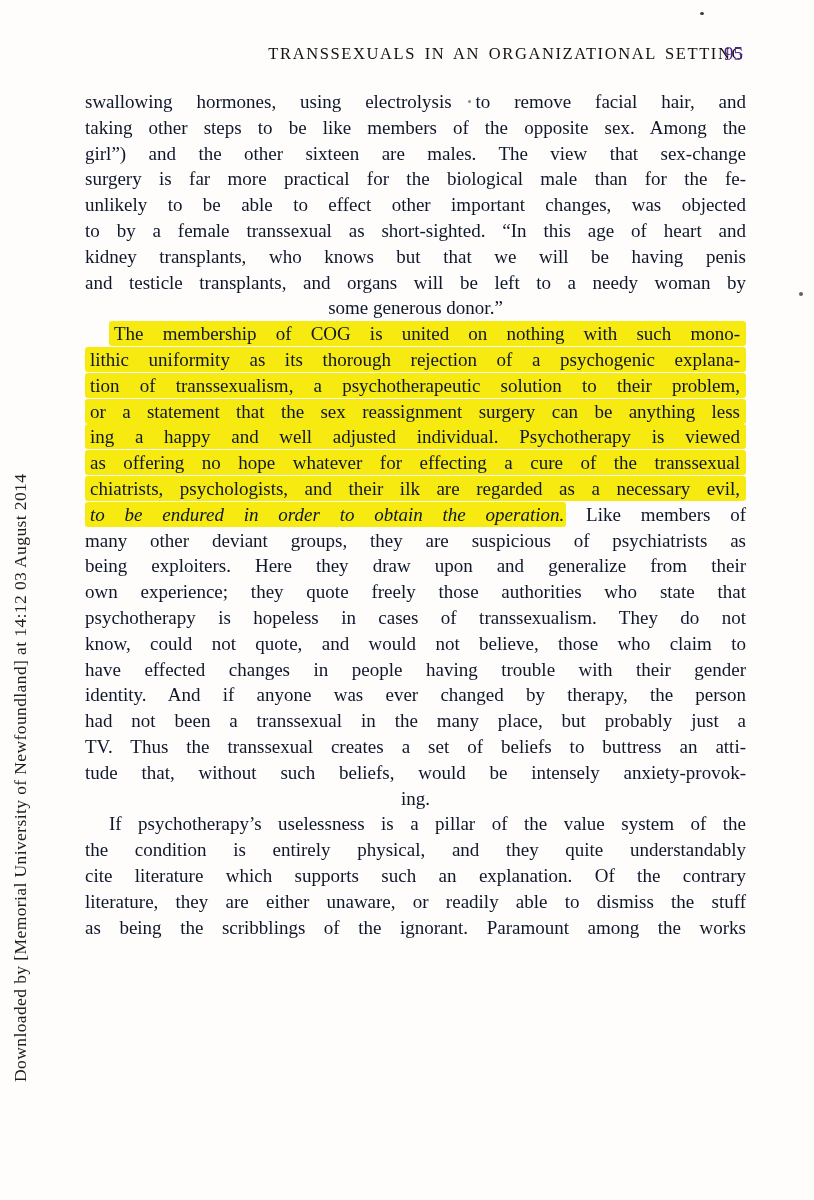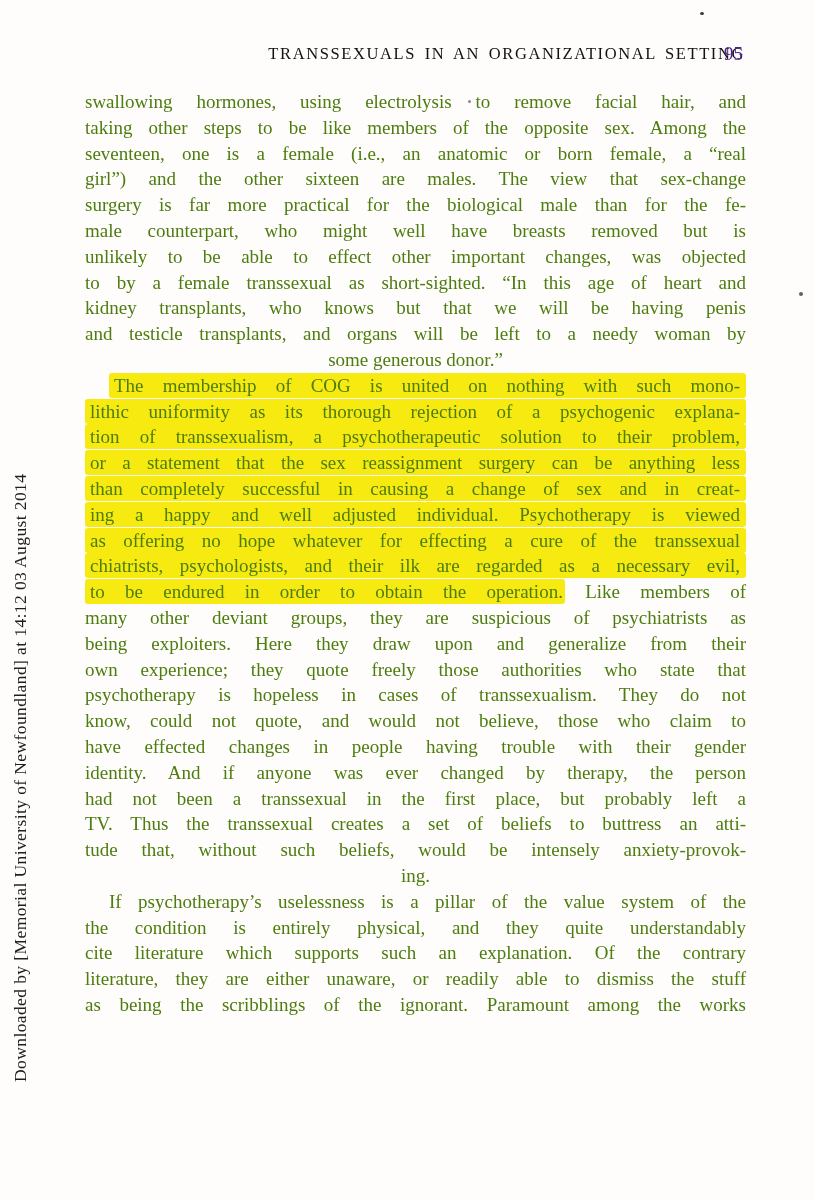--- a/index.html
+++ b/index.html
@@ -56,31 +56,31 @@
   }
 
   
   .text-body {
     position: absolute;
     top: 89px;
     left: 85px;
     width: 661px;
     font-size: 19px;
     line-height: 25.8px;
-    color: #4d7c0f;
+    color: #0f172a;
   }
   .line { white-space: normal; text-align: center; }
   .line.just { text-align: justify; text-align-last: justify; }
   .line.indent { text-indent: 24px; }
   .hl {
     background: var(--hl, #f6ea10);
     padding: 2px 6px 2px 5px;
     border-radius: 3px;
   }
-  .hl.hl-mid { padding-right: 2px; }
+  .hl.hl-mid { padding-right: 2px; font-style: italic; }
 
   
   .speck { position: absolute; background: #3a3a3a; border-radius: 50%; }
   .speck-1 { width: 4px; height: 3px; left: 700px; top: 12px; }
   .speck-2 { width: 4px; height: 4px; left: 799px; top: 292px; opacity: .8; }
   .speck-3 { width: 3px; height: 3px; left: 468px; top: 100px; opacity: .6; }
 </style>
 </head>
 <body>
 
@@ -89,46 +89,43 @@
   <div class="watermark">Downloaded by [Memorial University of Newfoundland] at 14:12 03 August 2014</div>
 
   <div class="header">
     <span class="header-title">TRANSSEXUALS IN AN ORGANIZATIONAL SETTING</span>
     <span class="page-number">95</span>
   </div>
 
   <div class="text-body">
       <div class="line just"><span class="txt">swallowing hormones, using electrolysis to remove facial hair, and</span></div>
       <div class="line just"><span class="txt">taking other steps to be like members of the opposite sex. Among the</span></div>
-      <div class="line just"><span class="txt">seventeen, one is a female (i.e., an anatomic or born female, a “real</span></div>
       <div class="line just"><span class="txt">girl”) and the other sixteen are males. The view that sex-change</span></div>
       <div class="line just"><span class="txt">surgery is far more practical for the biological male than for the fe-</span></div>
-      <div class="line just"><span class="txt">male counterpart, who might well have breasts removed but is</span></div>
       <div class="line just"><span class="txt">unlikely to be able to effect other important changes, was objected</span></div>
       <div class="line just"><span class="txt">to by a female transsexual as short-sighted. “In this age of heart and</span></div>
       <div class="line just"><span class="txt">kidney transplants, who knows but that we will be having penis</span></div>
       <div class="line just"><span class="txt">and testicle transplants, and organs will be left to a needy woman by</span></div>
       <div class="line"><span class="txt">some generous donor.”</span></div>
       <div class="line just indent"><span class="hl">The membership of COG is united on nothing with such mono-</span></div>
       <div class="line just"><span class="hl">lithic uniformity as its thorough rejection of a psychogenic explana-</span></div>
       <div class="line just"><span class="hl">tion of transsexualism, a psychotherapeutic solution to their problem,</span></div>
       <div class="line just"><span class="hl">or a statement that the sex reassignment surgery can be anything less</span></div>
-      <div class="line just"><span class="hl">than completely successful in causing a change of sex and in creat-</span></div>
       <div class="line just"><span class="hl">ing a happy and well adjusted individual. Psychotherapy is viewed</span></div>
       <div class="line just"><span class="hl">as offering no hope whatever for effecting a cure of the transsexual</span></div>
       <div class="line just"><span class="hl">chiatrists, psychologists, and their ilk are regarded as a necessary evil,</span></div>
       <div class="line just"><span class="hl hl-mid">to be endured in order to obtain the operation.</span><span class="txt"> Like members of</span></div>
       <div class="line just"><span class="txt">many other deviant groups, they are suspicious of psychiatrists as</span></div>
       <div class="line just"><span class="txt">being exploiters. Here they draw upon and generalize from their</span></div>
       <div class="line just"><span class="txt">own experience; they quote freely those authorities who state that</span></div>
       <div class="line just"><span class="txt">psychotherapy is hopeless in cases of transsexualism. They do not</span></div>
       <div class="line just"><span class="txt">know, could not quote, and would not believe, those who claim to</span></div>
       <div class="line just"><span class="txt">have effected changes in people having trouble with their gender</span></div>
       <div class="line just"><span class="txt">identity. And if anyone was ever changed by therapy, the person</span></div>
-      <div class="line just"><span class="txt">had not been a transsexual in the first place, but probably left a</span></div>
+      <div class="line just"><span class="txt">had not been a transsexual in the many place, but probably just a</span></div>
       <div class="line just"><span class="txt">TV. Thus the transsexual creates a set of beliefs to buttress an atti-</span></div>
       <div class="line just"><span class="txt">tude that, without such beliefs, would be intensely anxiety-provok-</span></div>
       <div class="line"><span class="txt">ing.</span></div>
       <div class="line just indent"><span class="txt">If psychotherapy’s uselessness is a pillar of the value system of the</span></div>
       <div class="line just"><span class="txt">the condition is entirely physical, and they quite understandably</span></div>
       <div class="line just"><span class="txt">cite literature which supports such an explanation. Of the contrary</span></div>
       <div class="line just"><span class="txt">literature, they are either unaware, or readily able to dismiss the stuff</span></div>
       <div class="line just"><span class="txt">as being the scribblings of the ignorant. Paramount among the works</span></div>
     </div>
 

